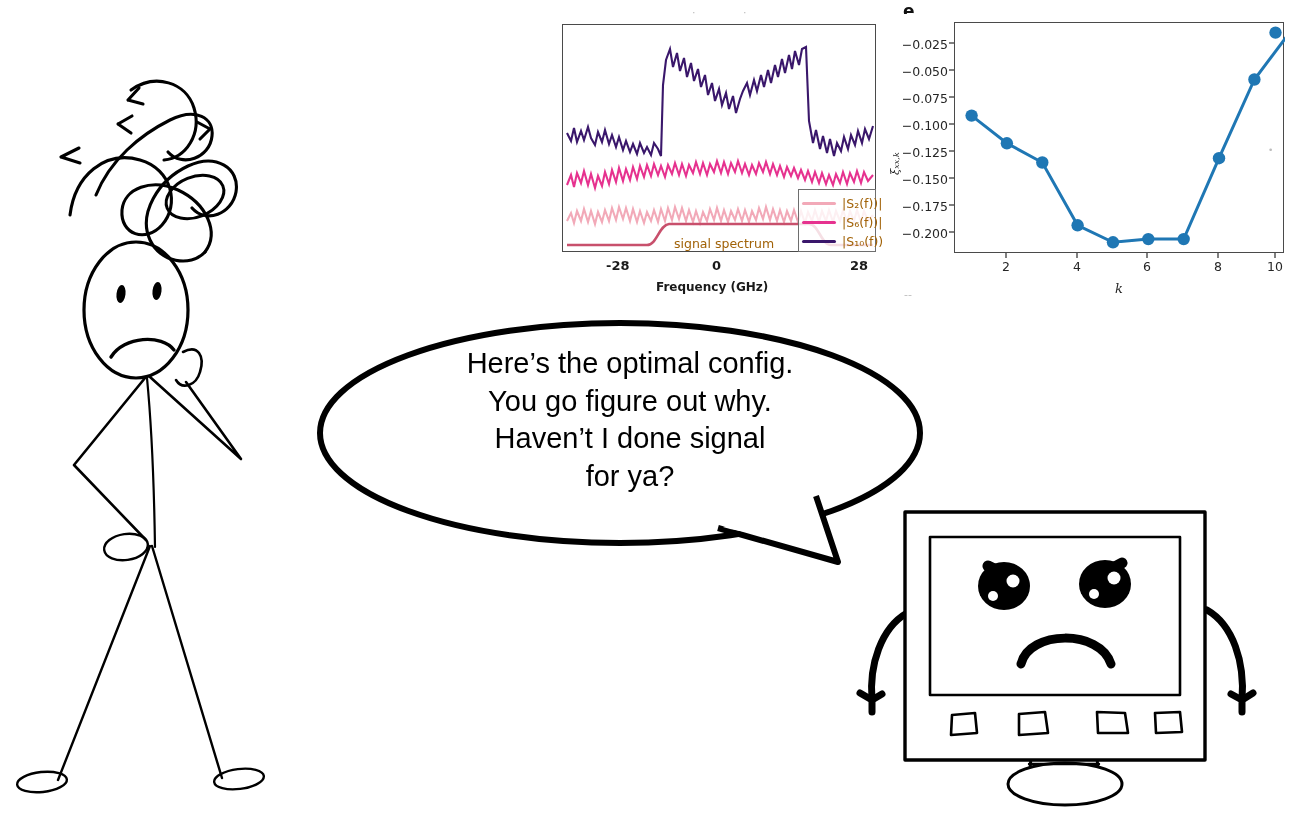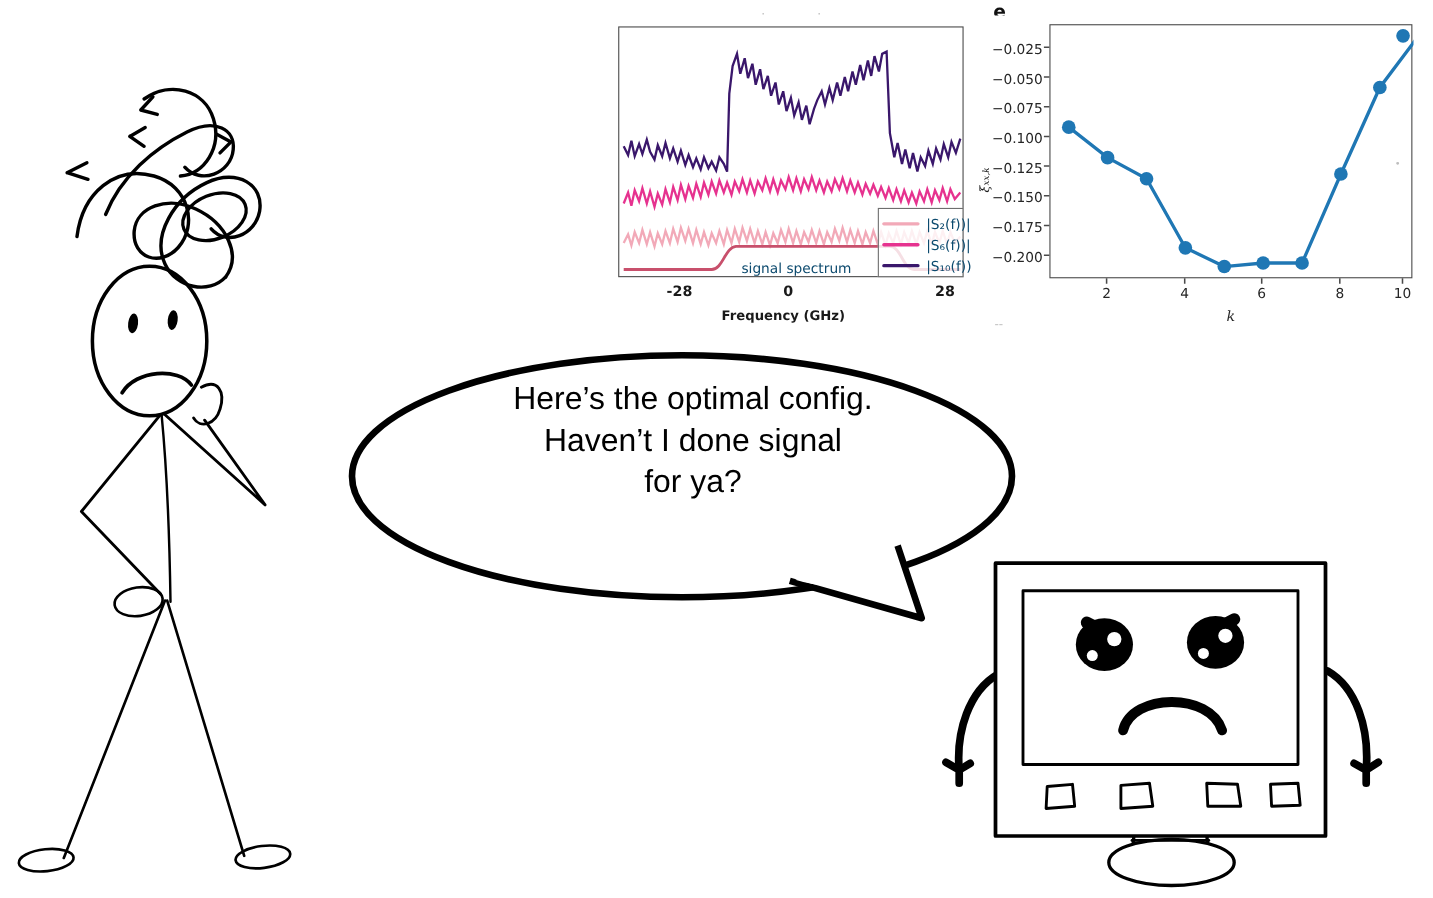--- a/index.html
+++ b/index.html
@@ -20,21 +20,21 @@
         font-family:"DejaVu Sans",sans-serif;}
   .rtick{position:absolute;font-size:12.5px;color:#262626;
          font-family:"DejaVu Sans",sans-serif;text-align:right;}
   .xtick{position:absolute;font-size:12.5px;color:#262626;
          font-family:"DejaVu Sans",sans-serif;text-align:center;}
 
   .legendbox{position:absolute;border:1.3px solid #6e6e6e;background:rgba(255,255,255,0.82);
              box-sizing:border-box;}
   .legrow{position:absolute;display:flex;align-items:center;gap:6px;}
   .legline{display:block;width:34px;height:3px;border-radius:2px;}
-  .legtxt{font-size:12.5px;color:#0c4a6e;font-family:"DejaVu Sans",sans-serif;white-space:nowrap;}
+  .legtxt{font-size:12.5px;color:#a16207;font-family:"DejaVu Sans",sans-serif;white-space:nowrap;}
 
   .cutmark{position:absolute;color:#bdbdbd;font-size:11px;font-family:"DejaVu Sans",sans-serif;}
 
   .ylab-rot{position:absolute;transform:rotate(-90deg);transform-origin:left top;
             font-size:11.5px;font-family:"DejaVu Serif",serif;color:#1a1a1a;white-space:nowrap;}
   .panel-letter{position:absolute;font-size:17px;font-weight:700;color:#111;
                 font-family:"DejaVu Sans",sans-serif;overflow:hidden;height:13px;}
 
   
   #bubble-text{position:absolute;left:380px;top:345px;width:500px;
@@ -93,20 +93,21 @@
 </svg>
 
 <svg class="layer" viewBox="0 0 1303 816" width="1303" height="816" style="pointer-events:none;">
   <ellipse cx="620" cy="433" rx="300" ry="110" fill="#ffffff" stroke="#000" stroke-width="6"></ellipse>
   <path d="M718,528 L838,562 L816,496" fill="#ffffff" stroke="#000" stroke-width="6" stroke-linejoin="round"></path>
   <path d="M723,527 Q780,545 812,500" fill="#ffffff" stroke="none"></path>
 </svg>
 
 <div id="bubble-text">
   <div>Here’s the optimal config.</div>
+  <div>You go figure out why.</div>
   <div>Haven’t I done signal</div>
   <div>for ya?</div>
 </div>
 
 <svg class="layer" viewBox="0 0 1303 816" width="1303" height="816" style="pointer-events:none;">
   <g fill="none" stroke="#000" stroke-linecap="round" stroke-linejoin="round">
 
     <path d="M907,613 C881,628 869,665 872,700" stroke-width="7"></path>
     <path d="M872,700 L860,693 M872,700 L882,694 M872,700 L872,712" stroke-width="7"></path>
     <path d="M1207,610 C1233,625 1245,662 1242,700" stroke-width="7"></path>

